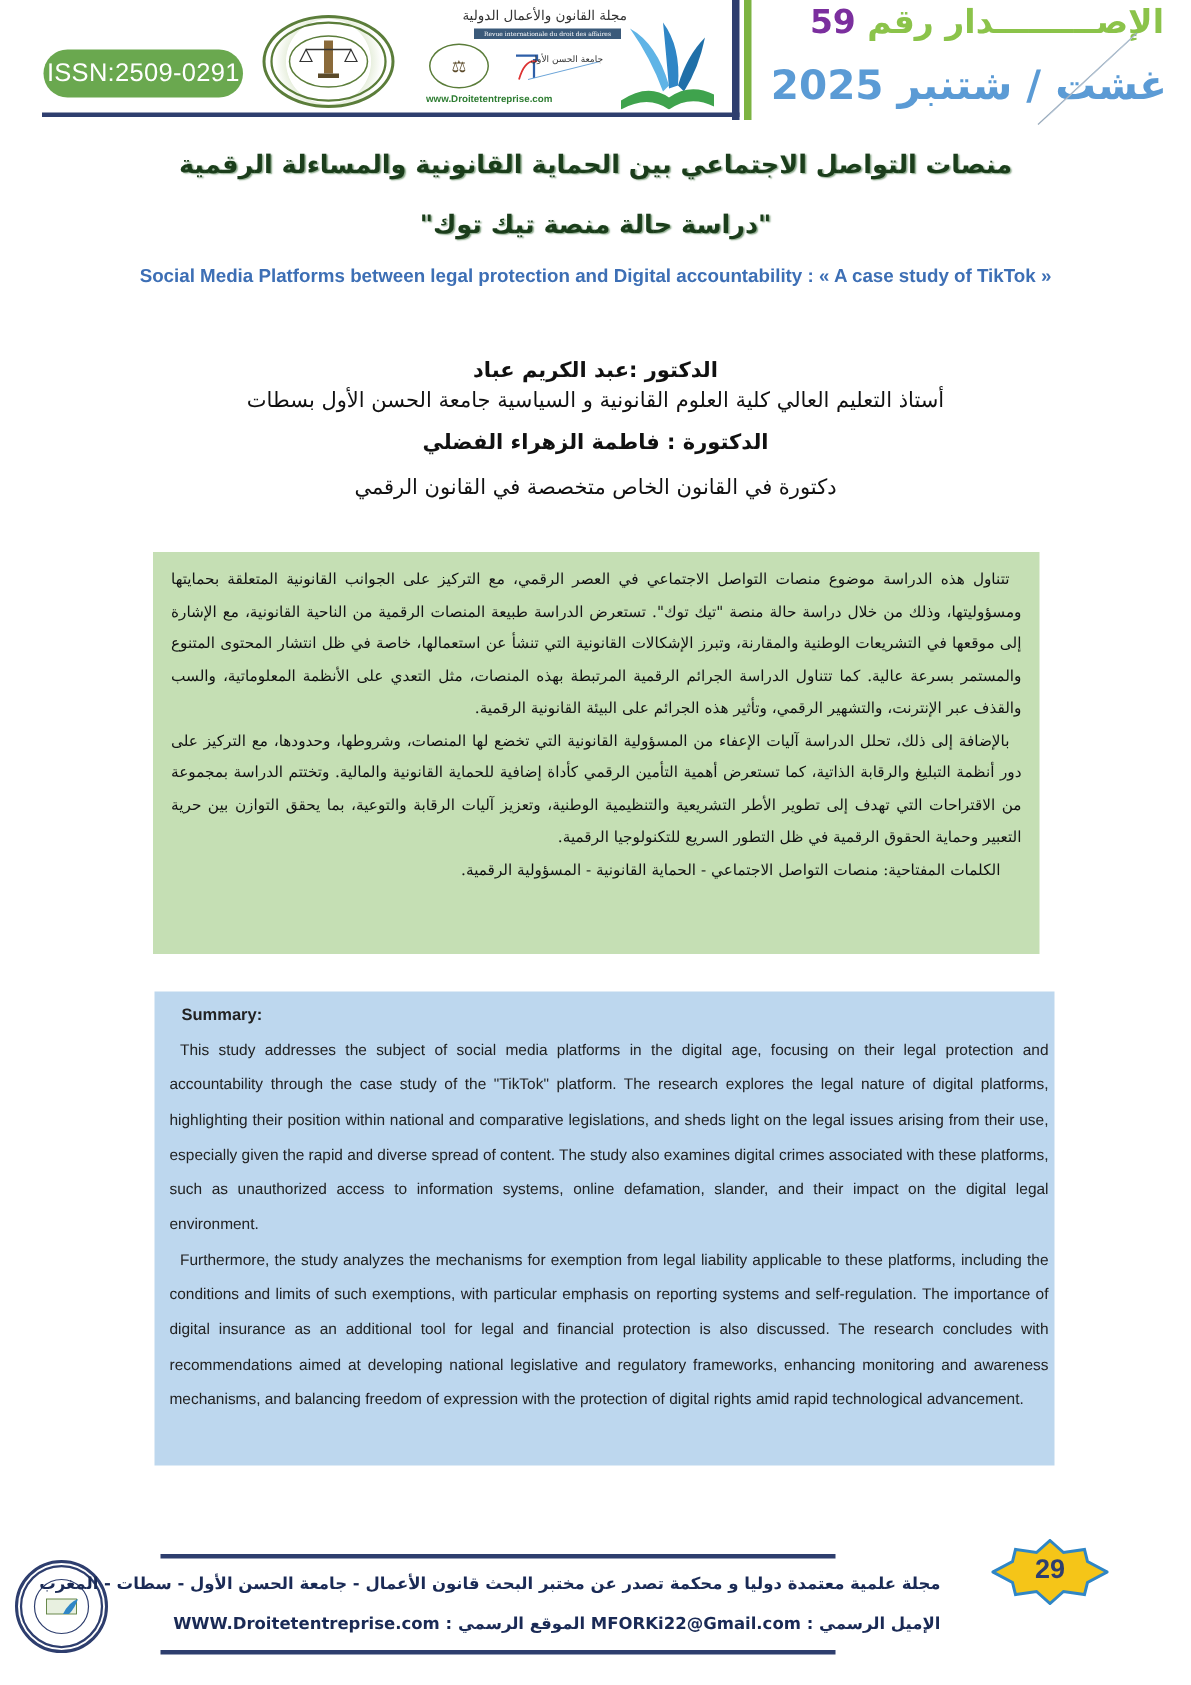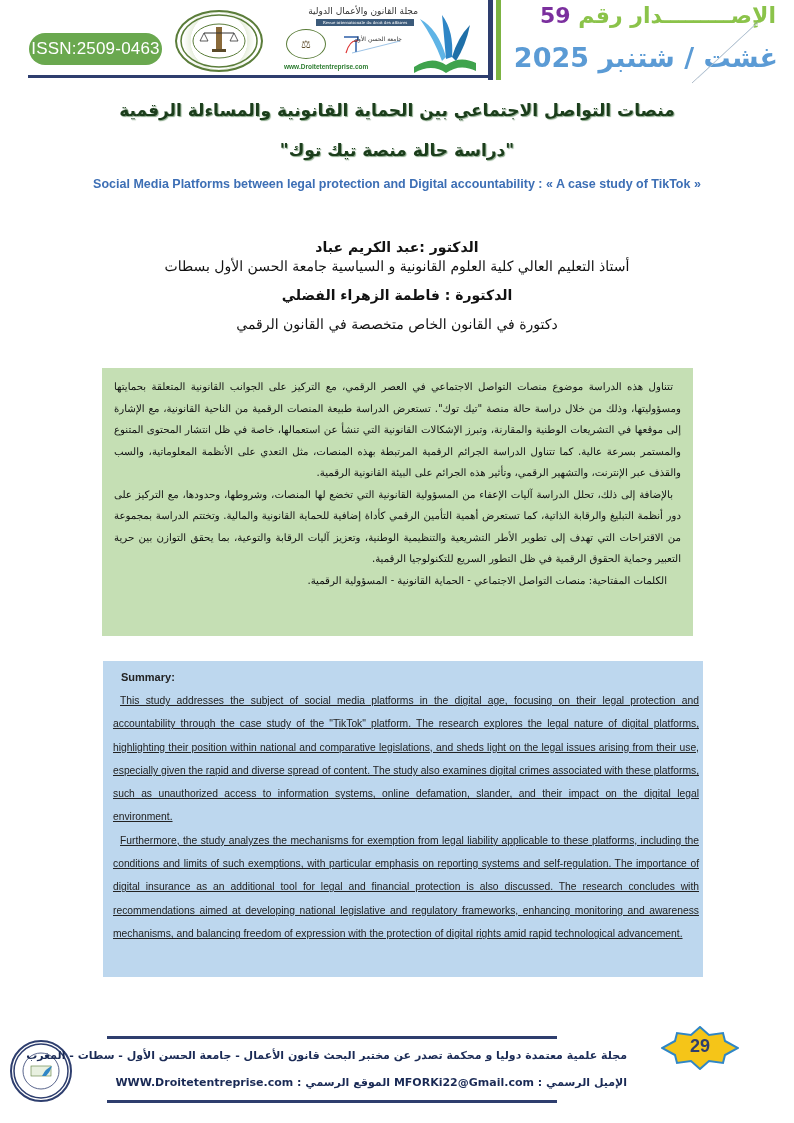--- a/index.html
+++ b/index.html
@@ -93,21 +93,21 @@
   .abstract-ar p { text-indent: 8px; }
 
   
   .abstract-en {
     position: absolute; left: 103px; top: 661px; width: 600px; height: 316px;
     background: #bdd7ee; padding: 8px 4px 0 10px;
     font-family: "Liberation Sans", sans-serif; font-size: 10.3px; line-height: 23.3px; color: #222;
     text-align: justify;
   }
   .abstract-en .head { font-weight: bold; font-size: 11px; line-height: 16px; margin-left: 8px; margin-bottom: 4px;}
-  .abstract-en p { text-indent: 7px; text-decoration: underline; }
+  .abstract-en p { text-indent: 7px; }
 
   
   .foot-rule { position: absolute; left: 107px; width: 450px; height: 3px; background: #2e3e6e; }
   .fr1 { top: 1036px; }
   .fr2 { top: 1100px; }
   .foot-line {
     position: absolute; left: 107px; width: 520px; text-align: right; direction: rtl;
     font-family: "DejaVu Sans", sans-serif; font-weight: bold; font-size: 11px; color: #1a2a55; white-space: nowrap;
   }
   .fl1 { top: 1049px; }
@@ -119,21 +119,21 @@
   }
   .page-star { position: absolute; left: 661px; top: 1026px; width: 70px; height: 44px; }
   .page-num {
     position: absolute; left: 661px; top: 1036px; width: 78px; text-align: center;
     font-family: "Liberation Sans", sans-serif; font-weight: bold; font-size: 18px; color: #2e3e6e;
   }
 </style>
 </head>
 <body>
 
-<div class="issn">ISSN:2509-0463</div>
+<div class="issn">ISSN:2509-0291</div>
 <div class="header-rule"></div>
 
 <div class="seal seal-lab">
   <svg width="80" height="56" viewBox="0 0 80 56">
     <ellipse cx="40" cy="28" rx="38" ry="26" fill="none" stroke="#5b7d3a" stroke-width="1.5"></ellipse>
     <ellipse cx="40" cy="28" rx="26" ry="17" fill="none" stroke="#5b7d3a" stroke-width="1"></ellipse>
     <rect x="37" y="14" width="6" height="22" fill="#8a6a3a"></rect>
     <line x1="25" y1="20" x2="55" y2="20" stroke="#333" stroke-width="1"></line>
     <path d="M25 20 l-4 8 h8 z" fill="none" stroke="#333" stroke-width="0.8"></path>
     <path d="M55 20 l-4 8 h8 z" fill="none" stroke="#333" stroke-width="0.8"></path>

